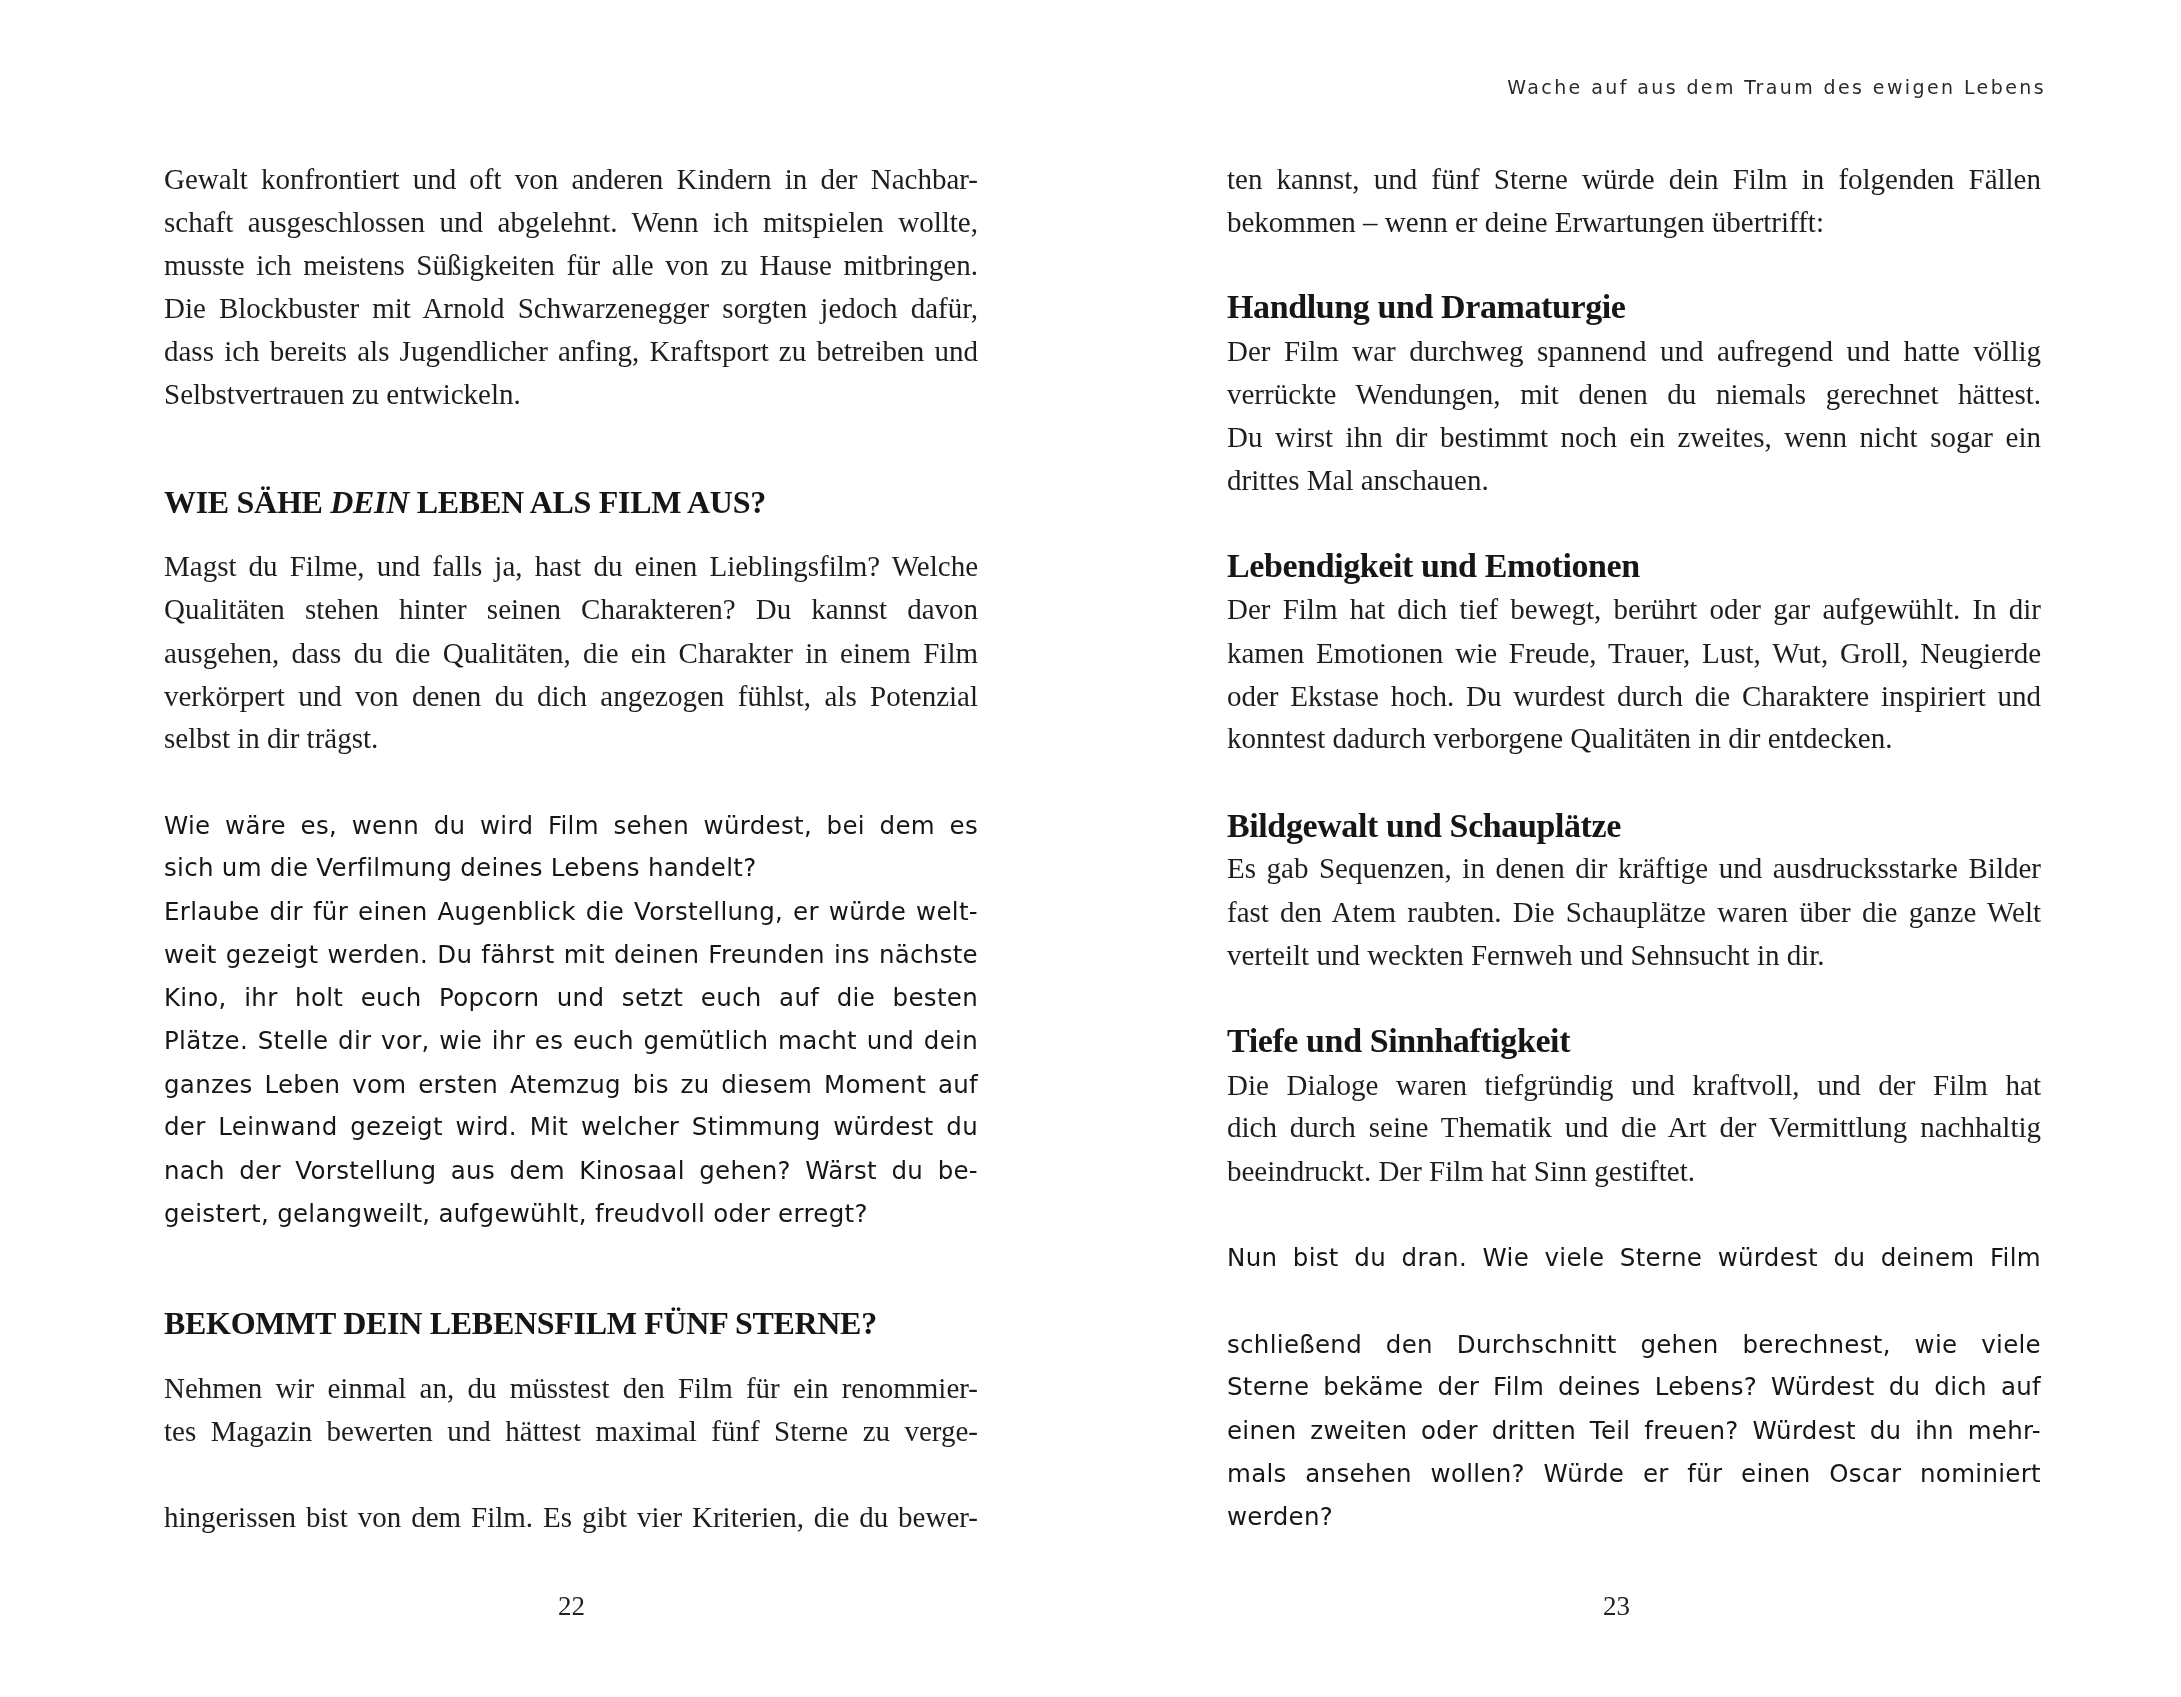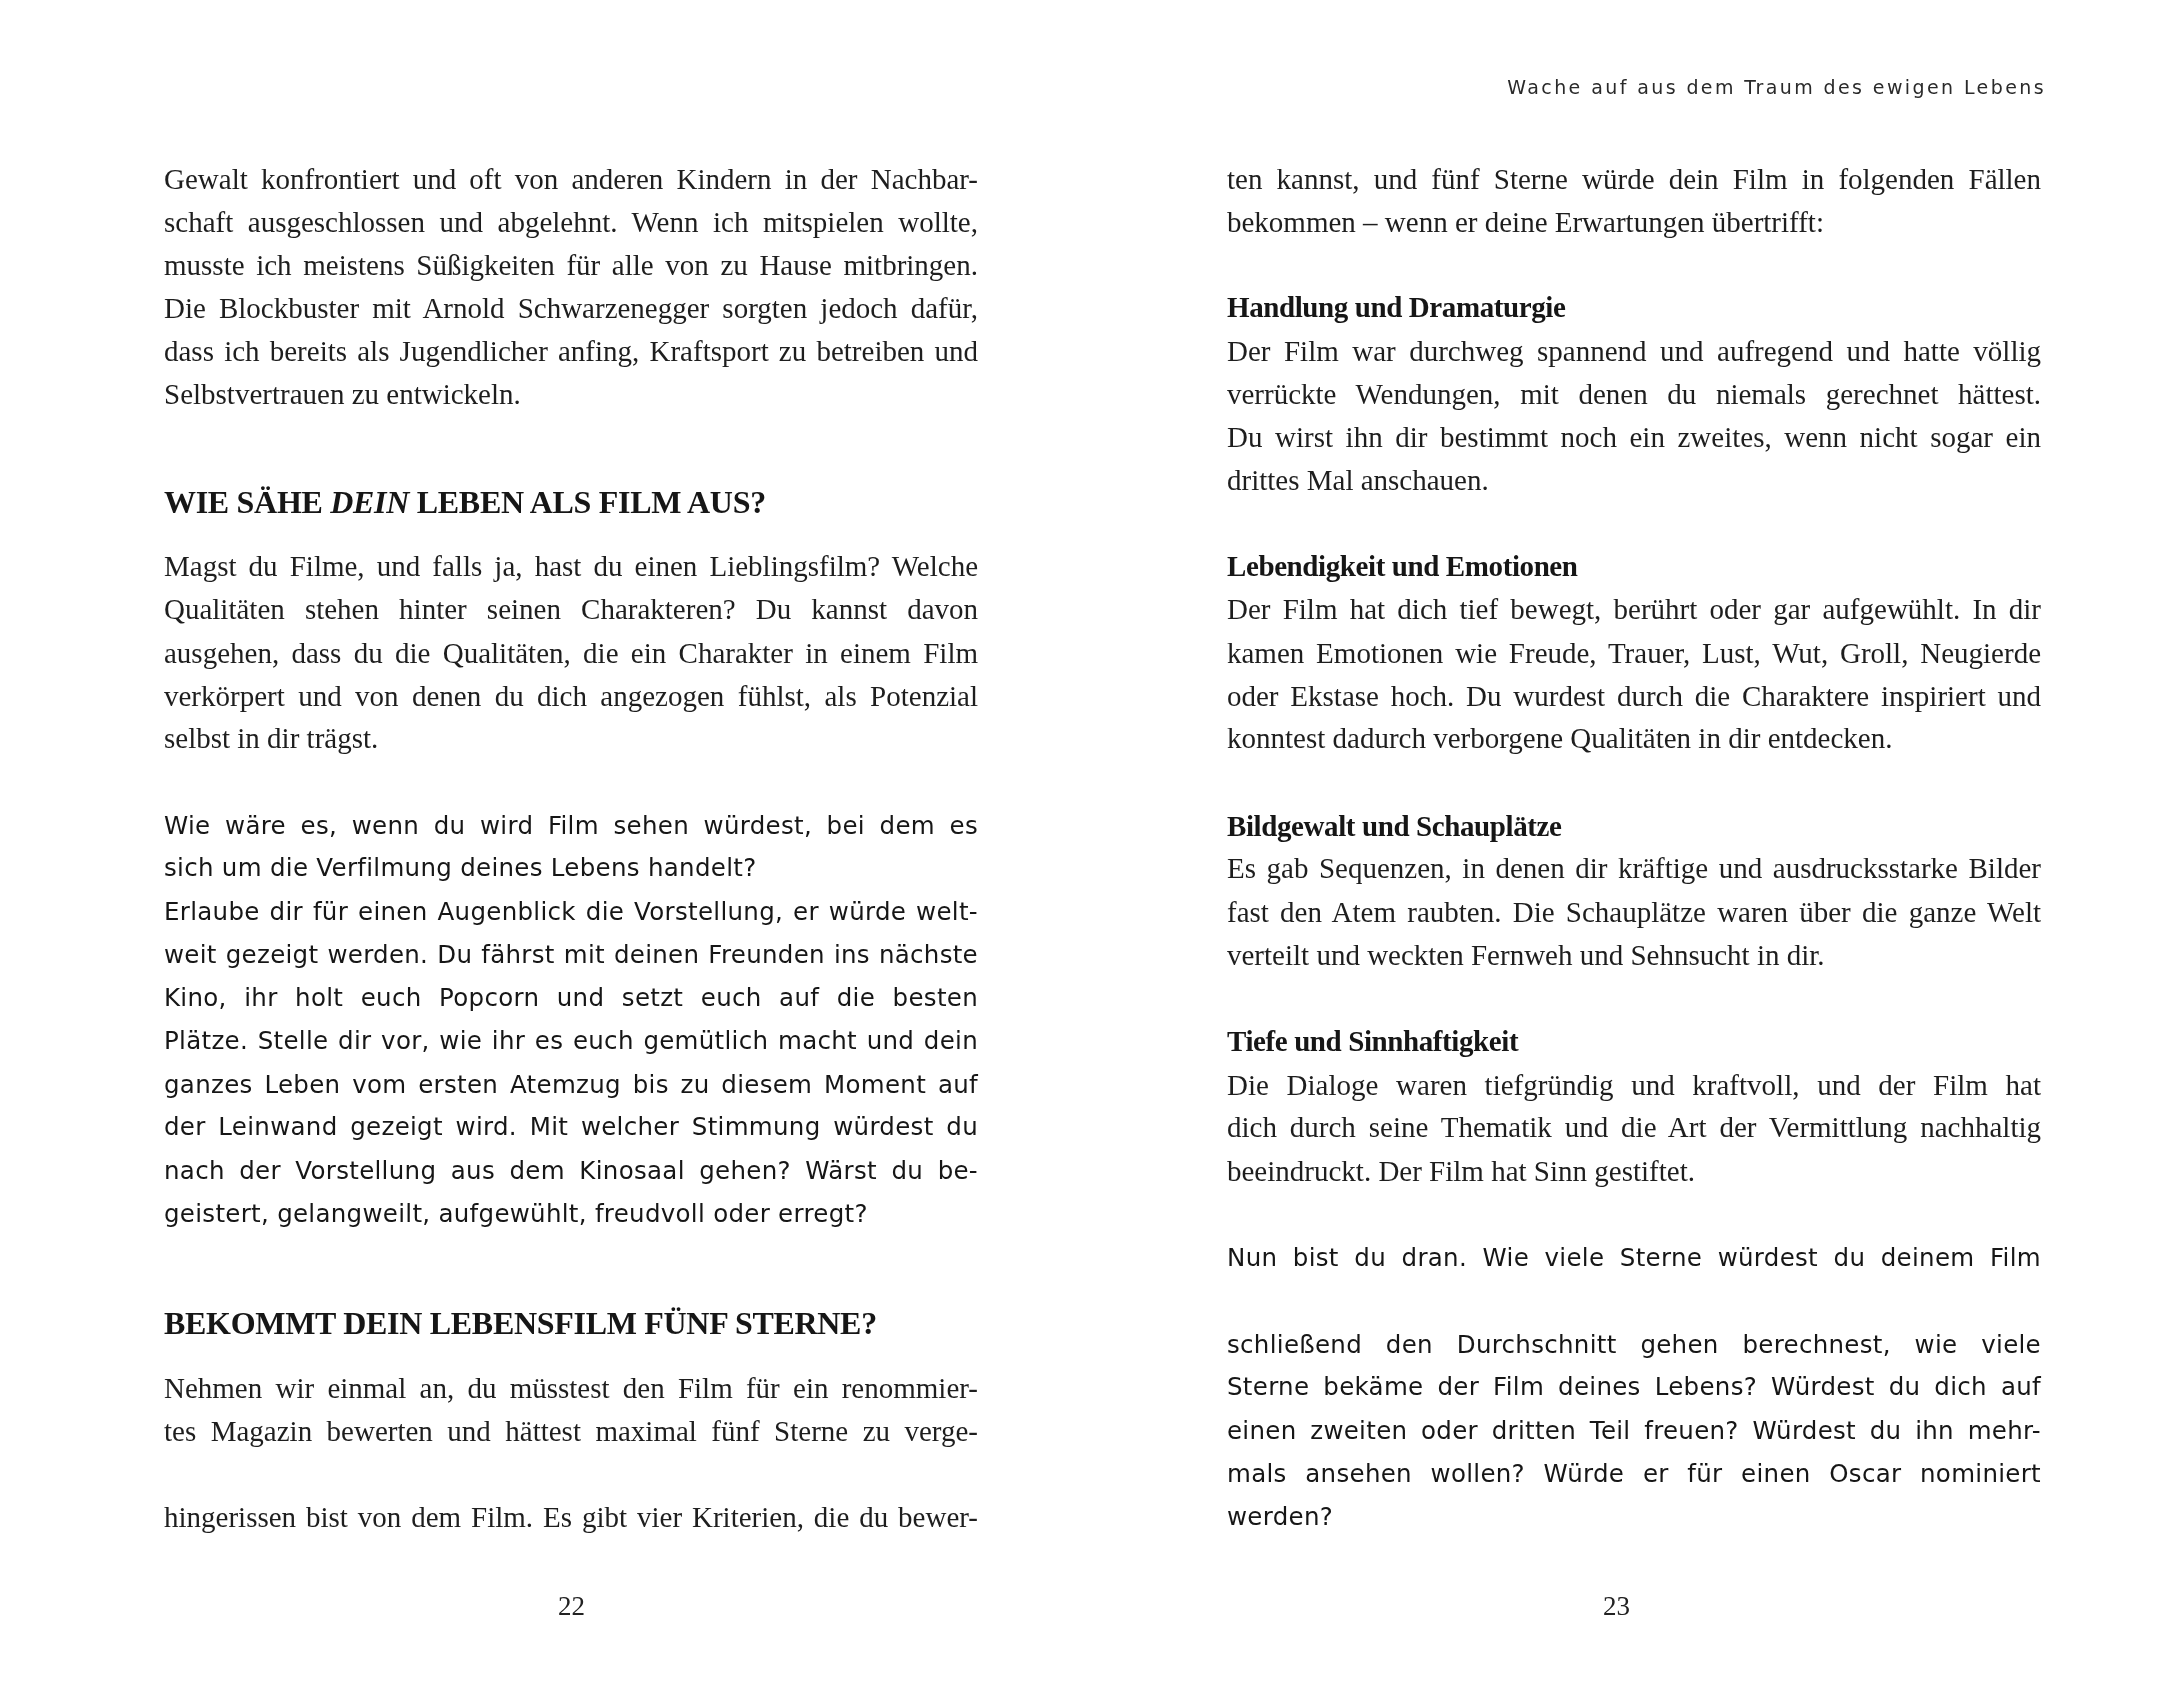--- a/index.html
+++ b/index.html
@@ -14,21 +14,21 @@
   }
   .line {
     position:absolute; height:40px; line-height:40px; white-space:nowrap;
     font-family:Liberation Serif, serif; font-size:29px; color:#1e1e1e;
   }
   .left .line { left:164px; width:814px; }
   .right .line { left:136px; width:814px; }
   .just { text-align:justify; text-align-last:justify; }
   .sans { font-family:"DejaVu Sans", sans-serif; font-size:24.5px; letter-spacing:0.3px; color:#161616; }
   .h2 { font-family:"Liberation Serif", serif; font-weight:bold; font-size:32px; letter-spacing:-0.3px; color:#161616; }
-  .h3 { font-family:"Liberation Serif", serif; font-weight:bold; font-size:29px; letter-spacing:-0.4px; color:#161616; }
+  .h3 { font-family:"Liberation Serif", serif; font-weight:bold; font-size:34px; letter-spacing:-0.4px; color:#161616; }
   .h2 em { font-style:italic; }
   .pagenum {
     position:absolute; top:1591px; width:55px; text-align:center;
     font-family:"Liberation Serif", serif; font-size:27px; color:#222;
   }
   .left .pagenum { left:544px; }
   .right .pagenum { left:498px; }
 </style>
 </head>
 <body>

